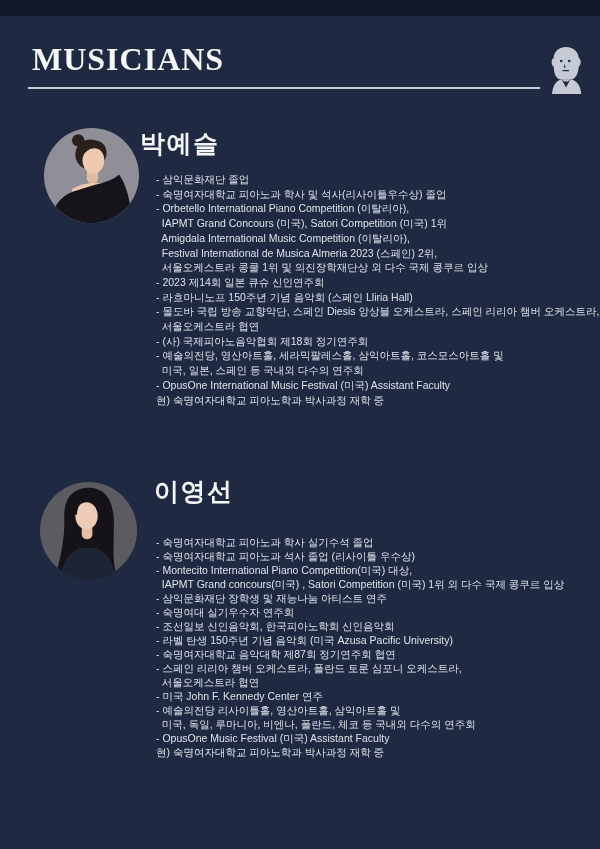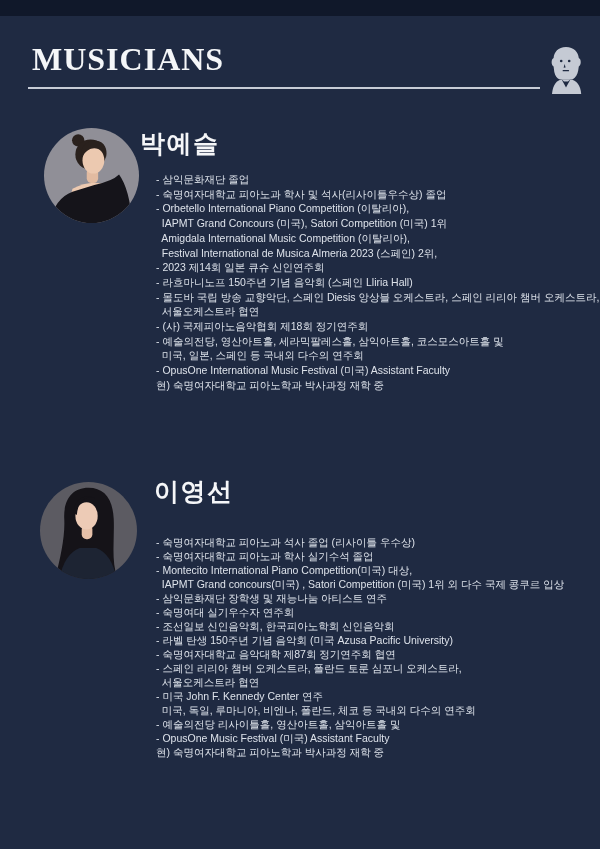--- a/index.html
+++ b/index.html
@@ -79,20 +79,21 @@
       </svg>
     </div>
     <div class="profile-name">박예슬</div>
     <div class="bio">
         <div class="bio-line">- 삼익문화재단 졸업</div>
         <div class="bio-line">- 숙명여자대학교 피아노과 학사 및 석사(리사이틀우수상) 졸업</div>
         <div class="bio-line">- Orbetello International Piano Competition (이탈리아),</div>
         <div class="bio-line">  IAPMT Grand Concours (미국), Satori Competition (미국) 1위</div>
         <div class="bio-line">  Amigdala International Music Competition (이탈리아),</div>
         <div class="bio-line">  Festival International de Musica Almeria 2023 (스페인) 2위,</div>
+        <div class="bio-line">  서울오케스트라 콩쿨 1위 및 의진장학재단상 외 다수 국제 콩쿠르 입상</div>
         <div class="bio-line">- 2023 제14회 일본 큐슈 신인연주회</div>
         <div class="bio-line">- 라흐마니노프 150주년 기념 음악회 (스페인 Lliria Hall)</div>
         <div class="bio-line">- 몰도바 국립 방송 교향악단, 스페인 Diesis 앙상블 오케스트라, 스페인 리리아 챔버 오케스트라,</div>
         <div class="bio-line">  서울오케스트라 협연</div>
         <div class="bio-line">- (사) 국제피아노음악협회 제18회 정기연주회</div>
         <div class="bio-line">- 예술의전당, 영산아트홀, 세라믹팔레스홀, 삼익아트홀, 코스모스아트홀 및</div>
         <div class="bio-line">  미국, 일본, 스페인 등 국내외 다수의 연주회</div>
         <div class="bio-line">- OpusOne International Music Festival (미국) Assistant Faculty</div>
         <div class="bio-line">현) 숙명여자대학교 피아노학과 박사과정 재학 중</div>
       </div>
@@ -104,32 +105,32 @@
         <rect width="100" height="100" fill="#5c5b62"></rect>
         <path d="M50,6 C32,6 24,20 25,38 C26,56 21,78 16,98 L32,100 L80,100 C73,80 77,60 76,38 C75,17 66,6 50,6 Z" fill="#151318"></path>
         <rect x="43" y="44" width="11" height="15" rx="5" fill="#e5c0a8"></rect>
         <path d="M20,100 Q25,74 41,68 L58,68 Q74,74 79,100 Z" fill="#1d2433"></path>
         <ellipse cx="48" cy="35" rx="11.5" ry="14" fill="#edcbb6"></ellipse>
         <path d="M35,32 C34,17 48,11 57,17 C50,13 39,18 38,34 Z" fill="#151318"></path>
       </svg>
     </div>
     <div class="profile-name">이영선</div>
     <div class="bio">
+        <div class="bio-line">- 숙명여자대학교 피아노과 학사 실기수석 졸업</div>
         <div class="bio-line">- 숙명여자대학교 피아노과 석사 졸업 (리사이틀 우수상)</div>
-        <div class="bio-line">- 숙명여자대학교 피아노과 학사 실기수석 졸업</div>
         <div class="bio-line">- Montecito International Piano Competition(미국) 대상,</div>
         <div class="bio-line">  IAPMT Grand concours(미국) , Satori Competition (미국) 1위 외 다수 국제 콩쿠르 입상</div>
         <div class="bio-line">- 삼익문화재단 장학생 및 재능나눔 아티스트 연주</div>
         <div class="bio-line">- 숙명여대 실기우수자 연주회</div>
         <div class="bio-line">- 조선일보 신인음악회, 한국피아노학회 신인음악회</div>
         <div class="bio-line">- 라벨 탄생 150주년 기념 음악회 (미국 Azusa Pacific University)</div>
         <div class="bio-line">- 숙명여자대학교 음악대학 제87회 정기연주회 협연</div>
         <div class="bio-line">- 스페인 리리아 챔버 오케스트라, 폴란드 토룬 심포니 오케스트라,</div>
         <div class="bio-line">  서울오케스트라 협연</div>
         <div class="bio-line">- 미국 John F. Kennedy Center 연주</div>
+        <div class="bio-line">- 예술의전당 리사이틀홀, 영산아트홀, 삼익아트홀 및</div>
         <div class="bio-line">  미국, 독일, 루마니아, 비엔나, 폴란드, 체코 등 국내외 다수의 연주회</div>
-        <div class="bio-line">- 예술의전당 리사이틀홀, 영산아트홀, 삼익아트홀 및</div>
         <div class="bio-line">- OpusOne Music Festival (미국) Assistant Faculty</div>
         <div class="bio-line">현) 숙명여자대학교 피아노학과 박사과정 재학 중</div>
       </div>
   </div>
 
 </div>
 
 </body></html>

